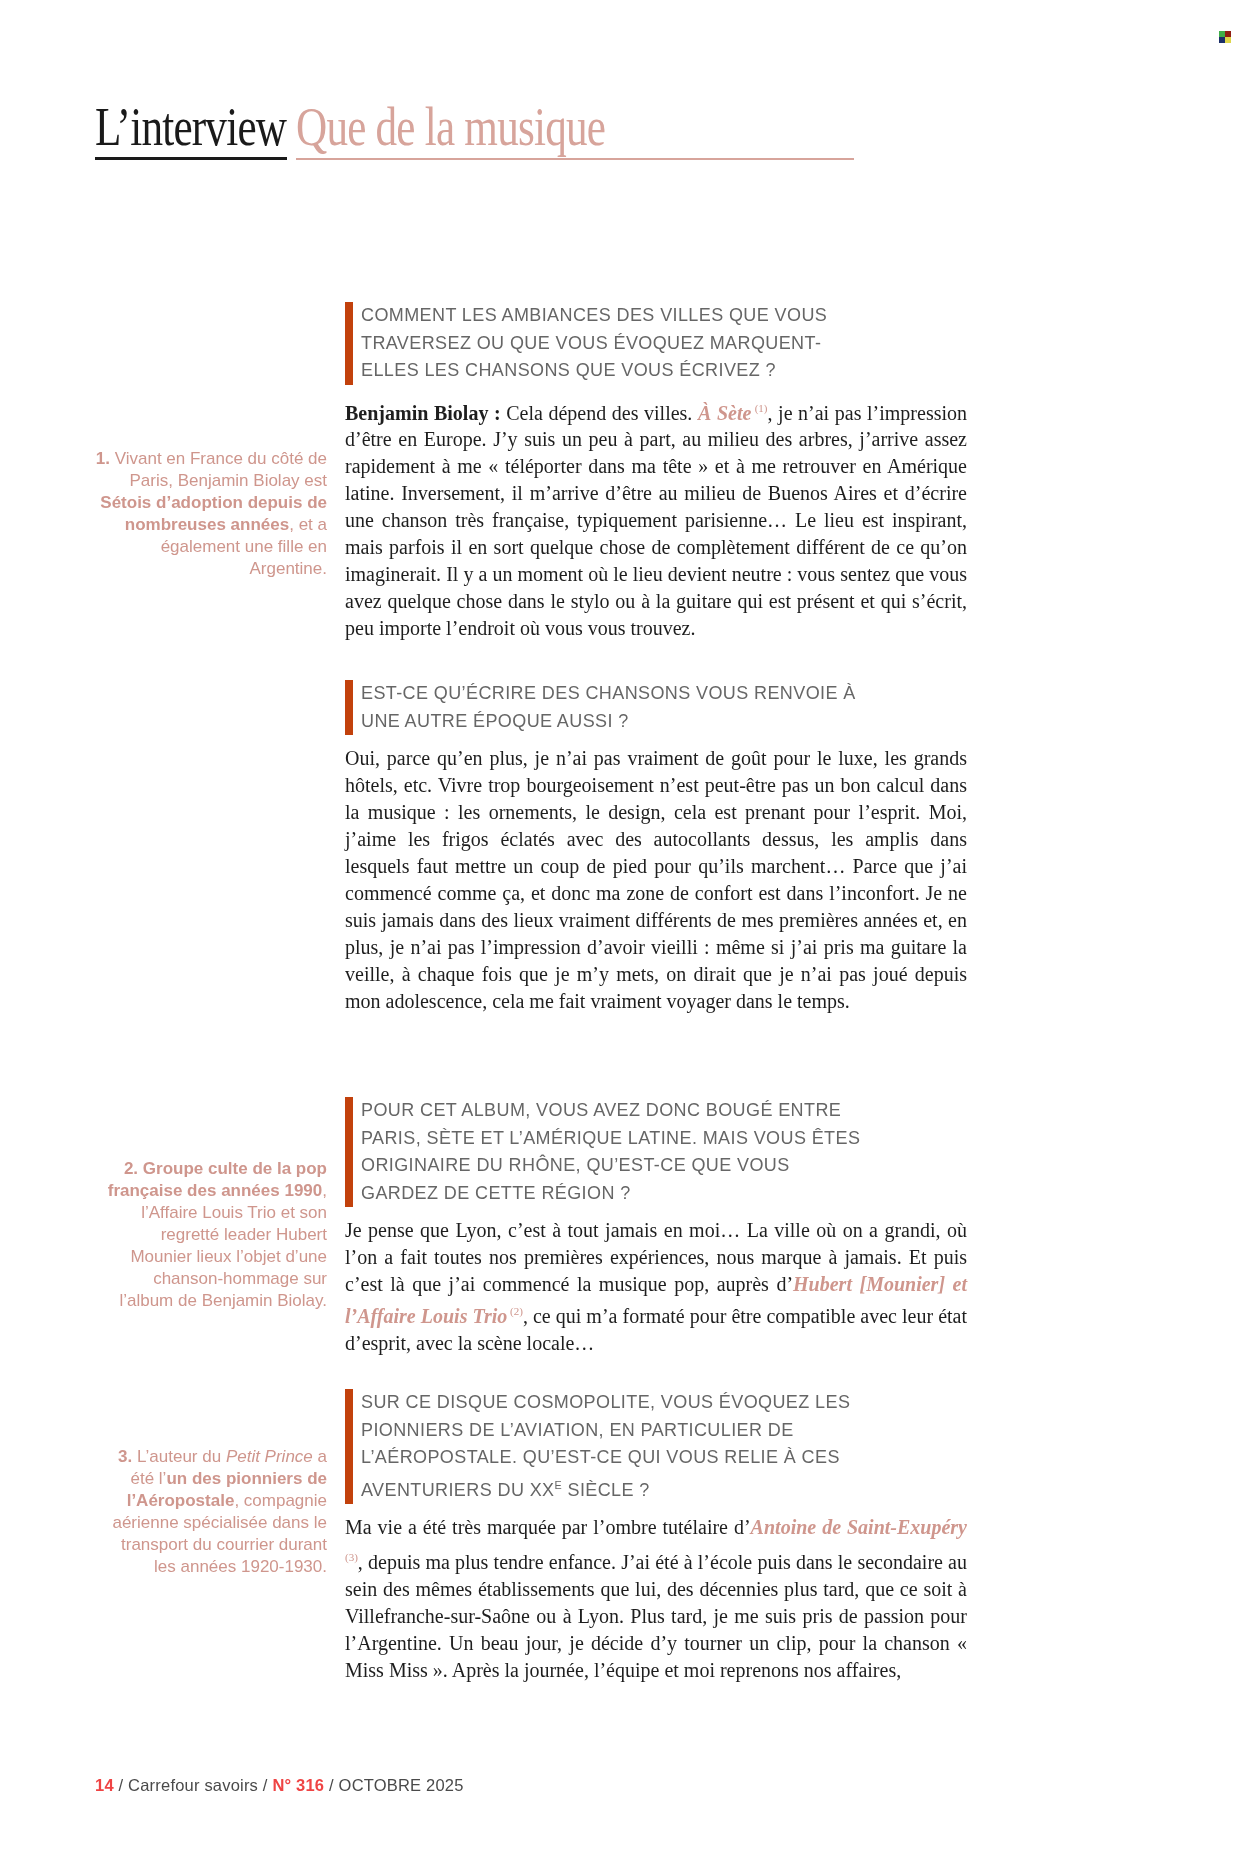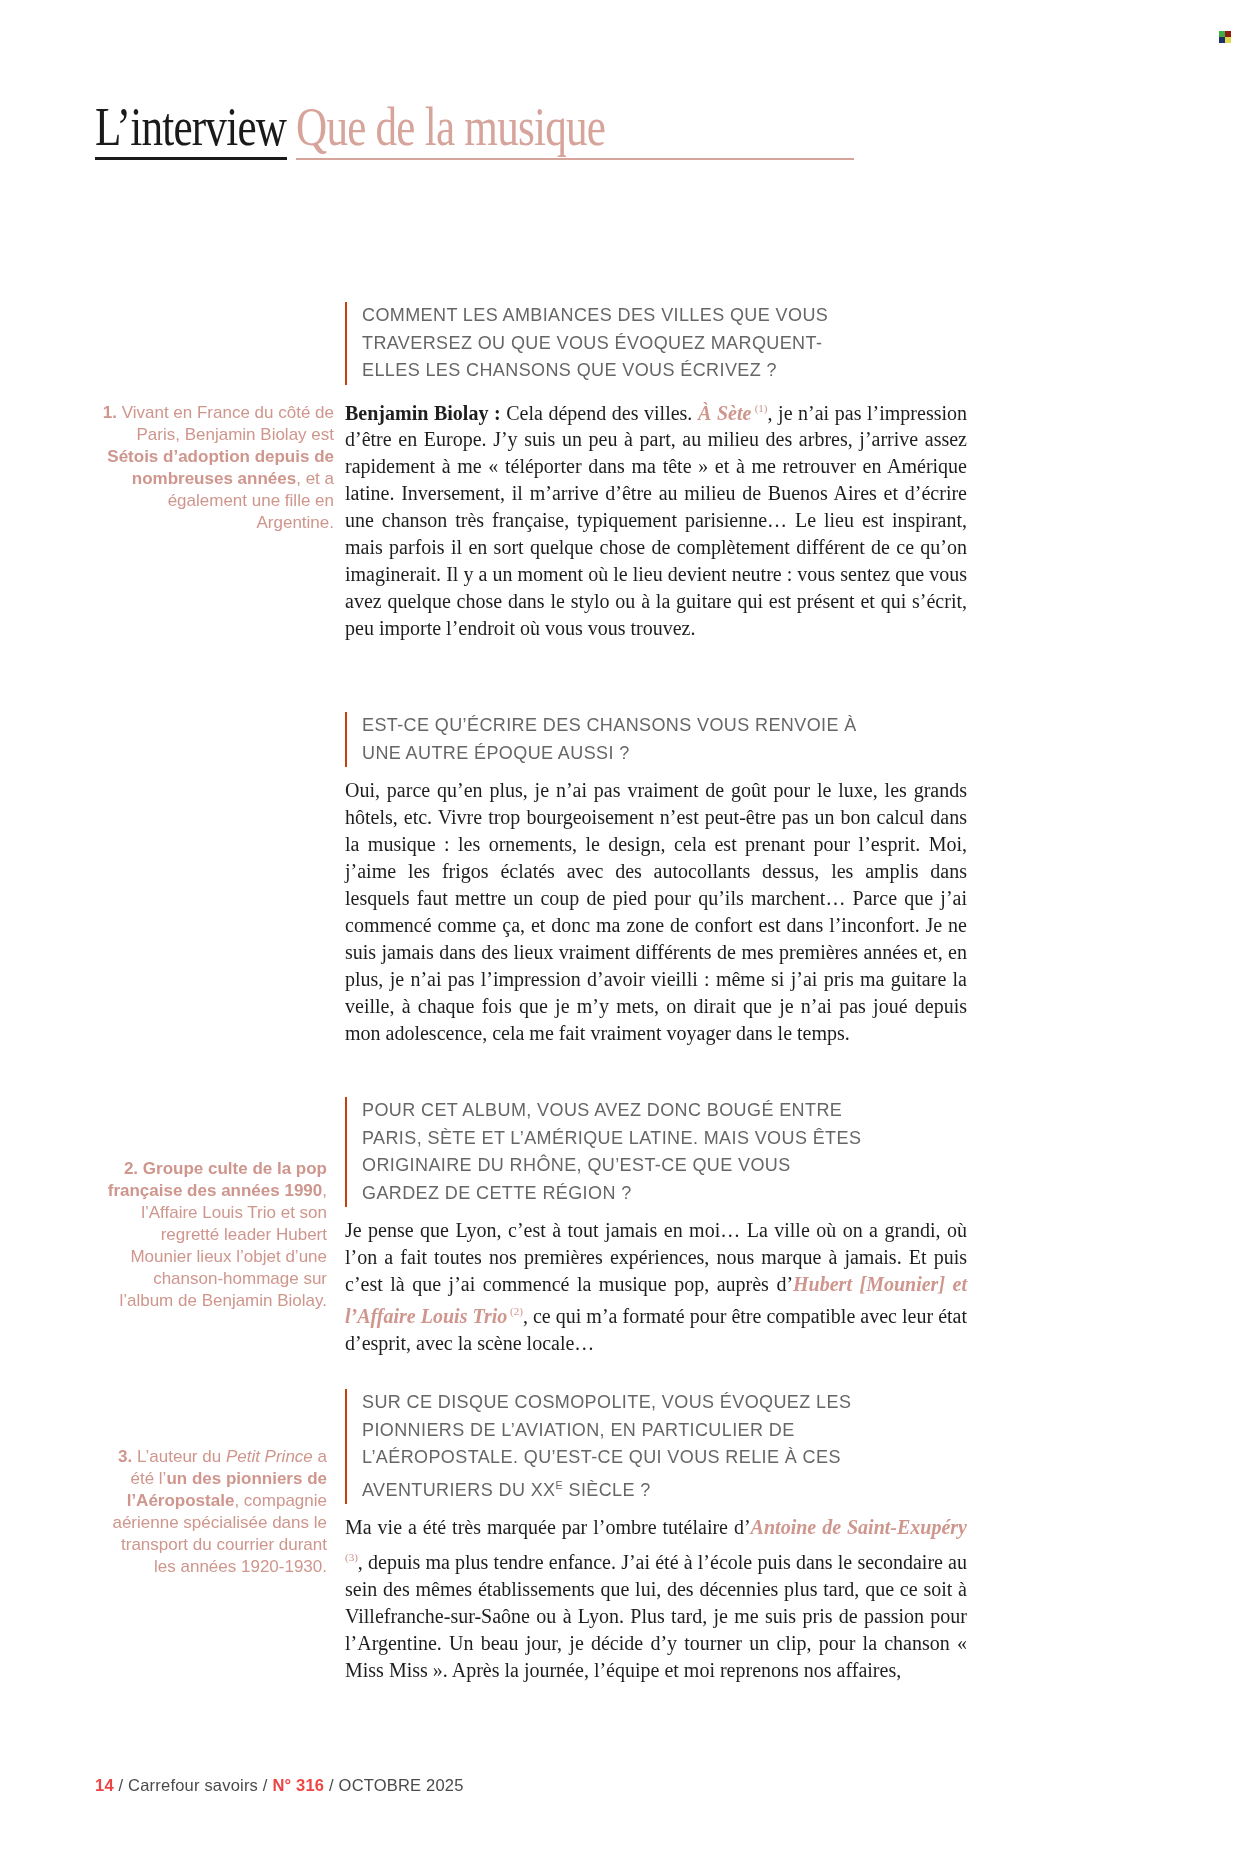--- a/index.html
+++ b/index.html
@@ -43,39 +43,39 @@
     position:absolute;left:296px;top:158px;width:558px;height:2px;background:#d7a49b;
   }
 
   
   .note{
     position:absolute;left:95px;width:232px;
     font-family:"Liberation Sans", sans-serif;
     font-size:17px;line-height:22px;
     color:#cf968d;text-align:right;
   }
-  .note-1{top:402px;margin-left:7px;}
+  .note-1{top:448px;}
   .note-2{top:1158px;}
   .note-3{top:1446px;}
 
   
   .qa{position:absolute;left:345px;width:622px;}
   .qa-1{top:302px;}
-  .qa-2{top:712px;}
+  .qa-2{top:680px;}
   .qa-3{top:1097px;}
   .qa-4{top:1389px;}
   .question{
     margin:0 0 10px 0;
     max-width:505px;
     font-family:"Liberation Sans", sans-serif;
     font-weight:400;
     font-size:18px;line-height:27.5px;letter-spacing:0.4px;
     color:#666666;
-    border-left:2px solid #c2410c;
-    padding-left:15px;
+    border-left:8px solid #c2410c;
+    padding-left:8px;
   }
   .answer{
     margin:0;
     font-family:"Liberation Serif", serif;
     font-size:20px;line-height:27px;
     color:#1e1e1e;
     text-align:justify;
   }
 
   

